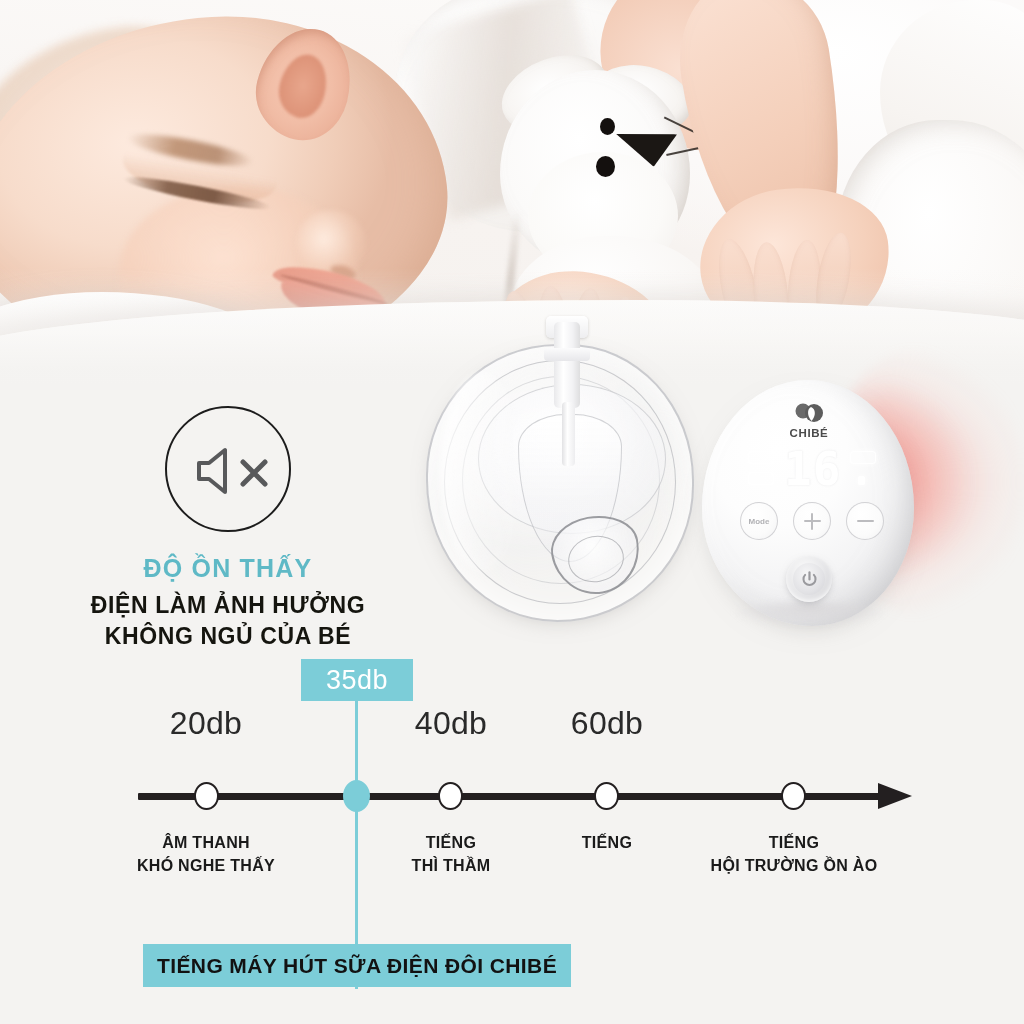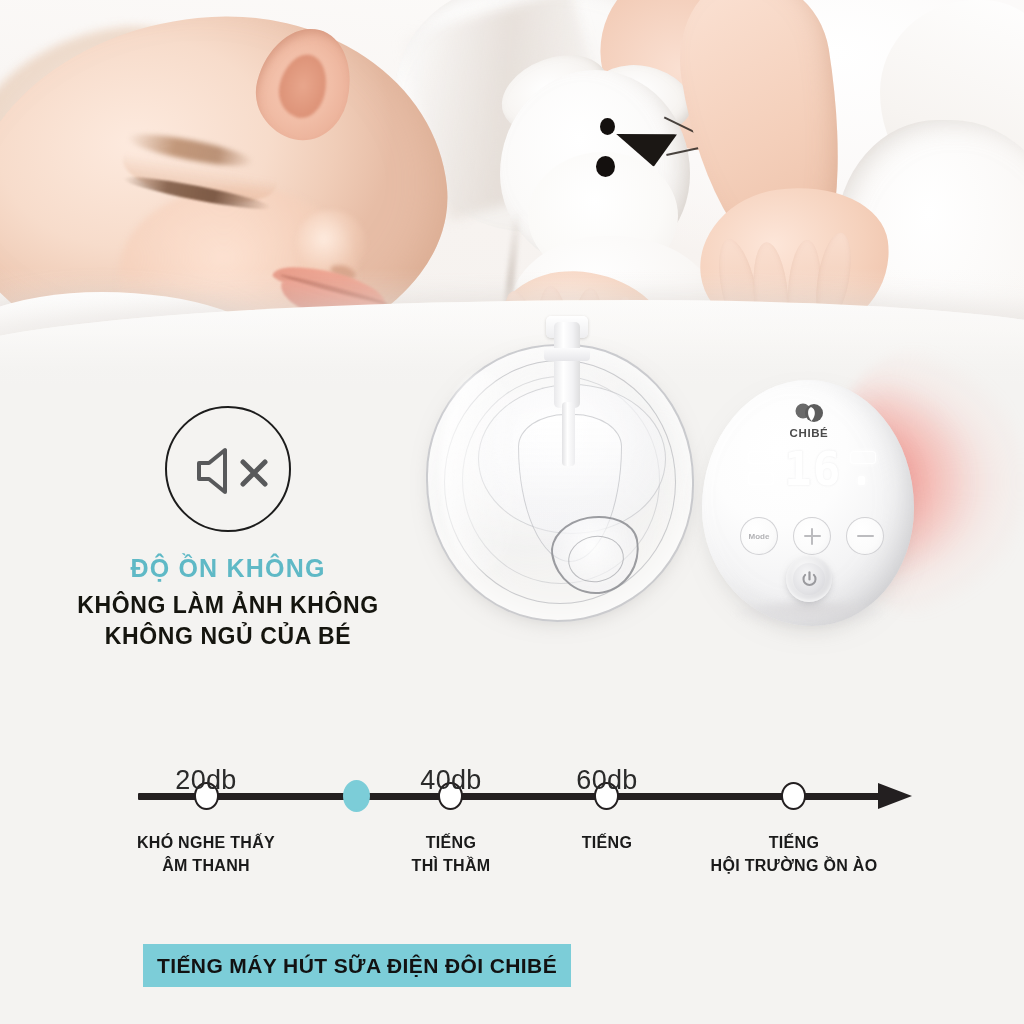--- a/index.html
+++ b/index.html
@@ -401,21 +401,21 @@
   }
   .ind-a { left: 0px; top: 5px; }
   .ind-b { left: 0px; top: 26px; }
   .ind-c { left: 102px; top: 5px; }
   .ind-dot {
     position: absolute; left: 110px; top: 30px; width: 7px; height: 9px;
     background: rgba(255,255,255,.95); border-radius: 1.5px;
     box-shadow: 0 0 6px rgba(255,255,255,.85);
   }
 
-  .btn-row { position: absolute; left: 322px; top: 199px; width: 144px; height: 40px; }
+  .btn-row { position: absolute; left: 322px; top: 184px; width: 144px; height: 40px; }
   .ctl {
     position: absolute; width: 38px; height: 38px; border-radius: 50%;
     border: 1.3px solid rgba(205,205,208,.9);
     background: radial-gradient(ellipse at 38% 32%, #ffffff 0%, #fbfbfb 60%, #f2f2f3 100%);
     display: flex; align-items: center; justify-content: center;
     color: #b9b9bc;
   }
   .ctl.mode { left: 0; font-size: 8px; font-weight: 700; color: #b2b2b5; }
   .ctl.plus { left: 53px; }
   .ctl.minus { left: 106px; }
@@ -460,21 +460,21 @@
     border-left: 34px solid #231f20;
   }
   .node {
     position: absolute; width: 25px; height: 28px; border-radius: 50%;
     background: #ffffff; border: 2.5px solid #231f20; top: 782px;
   }
   .node.active {
     background: #7ccdd8; border-color: #7ccdd8; width: 27px; height: 32px; top: 780px;
   }
   .db-label {
-    position: absolute; top: 765px; font-size: 27px; color: #2a2a2a;
+    position: absolute; top: 705px; font-size: 32px; color: #2a2a2a;
     text-align: center; width: 160px; letter-spacing: .3px;
   }
   .cap {
     position: absolute; top: 832px; width: 230px; text-align: center;
     font-size: 16px; font-weight: 700; color: #1a1a1a; line-height: 1.42;
     letter-spacing: .3px;
   }
 
   
   .banner {
@@ -546,23 +546,23 @@
 
   <div id="mute-block">
     <div class="mute-circle">
       <svg class="spk" viewBox="0 0 40 48">
         <path d="M4 16 H14 L30 3 V45 L14 32 H4 Z" fill="none" stroke="#58595b" stroke-width="4" stroke-linejoin="round" stroke-linecap="round"></path>
       </svg>
       <svg class="xmark" viewBox="0 0 30 30">
         <path d="M4 4 L26 26 M26 4 L4 26" fill="none" stroke="#58595b" stroke-width="5" stroke-linecap="round"></path>
       </svg>
     </div>
-    <div class="title-teal">ĐỘ ỒN KHÔNG</div>
+    <div class="title-teal">ĐỘ ỒN THẤY</div>
     <div class="title-dark">
-      <div>KHÔNG LÀM ẢNH KHÔNG</div>
+      <div>ĐIỆN LÀM ẢNH HƯỞNG</div>
       <div>KHÔNG NGỦ CỦA BÉ</div>
     </div>
   </div>
 
   <div id="product">
     <div class="glow-pink"></div>
     <div class="glow-pink2"></div>
 
     <div class="shield"></div>
     <div class="shield-ring2"></div>
@@ -619,37 +619,41 @@
     <div class="power">
       <div class="power-in">
         <svg viewBox="0 0 24 24" width="19" height="19">
           <path d="M12 3 V12" fill="none" stroke="#9a9a9e" stroke-width="2.8" stroke-linecap="round"></path>
           <path d="M6.5 6.2 A7.6 7.6 0 1 0 17.5 6.2" fill="none" stroke="#9a9a9e" stroke-width="2.6" stroke-linecap="round"></path>
         </svg>
       </div>
     </div>
   </div>
 
+  <div id="scale">
+    <div class="badge35">35db</div>
+    <div class="vline"></div>
+  </div>
 
   <div class="axis"></div>
   <div class="arrow-head"></div>
 
   <div class="node" style="left:194px;"></div>
   <div class="node active" style="left:343px;"></div>
   <div class="node" style="left:438px;"></div>
   <div class="node" style="left:594px;"></div>
   <div class="node" style="left:781px;"></div>
 
   <div class="db-label" style="left:126px;">20db</div>
   <div class="db-label" style="left:371px;">40db</div>
   <div class="db-label" style="left:527px;">60db</div>
 
   <div class="cap" style="left:91px;">
+    <div>ÂM THANH</div>
     <div>KHÓ NGHE THẤY</div>
-    <div>ÂM THANH</div>
   </div>
   <div class="cap" style="left:336px;">
     <div>TIẾNG</div>
     <div>THÌ THẦM</div>
   </div>
   <div class="cap" style="left:492px;">
     <div>TIẾNG</div>
   </div>
   <div class="cap" style="left:679px;">
     <div>TIẾNG</div>

